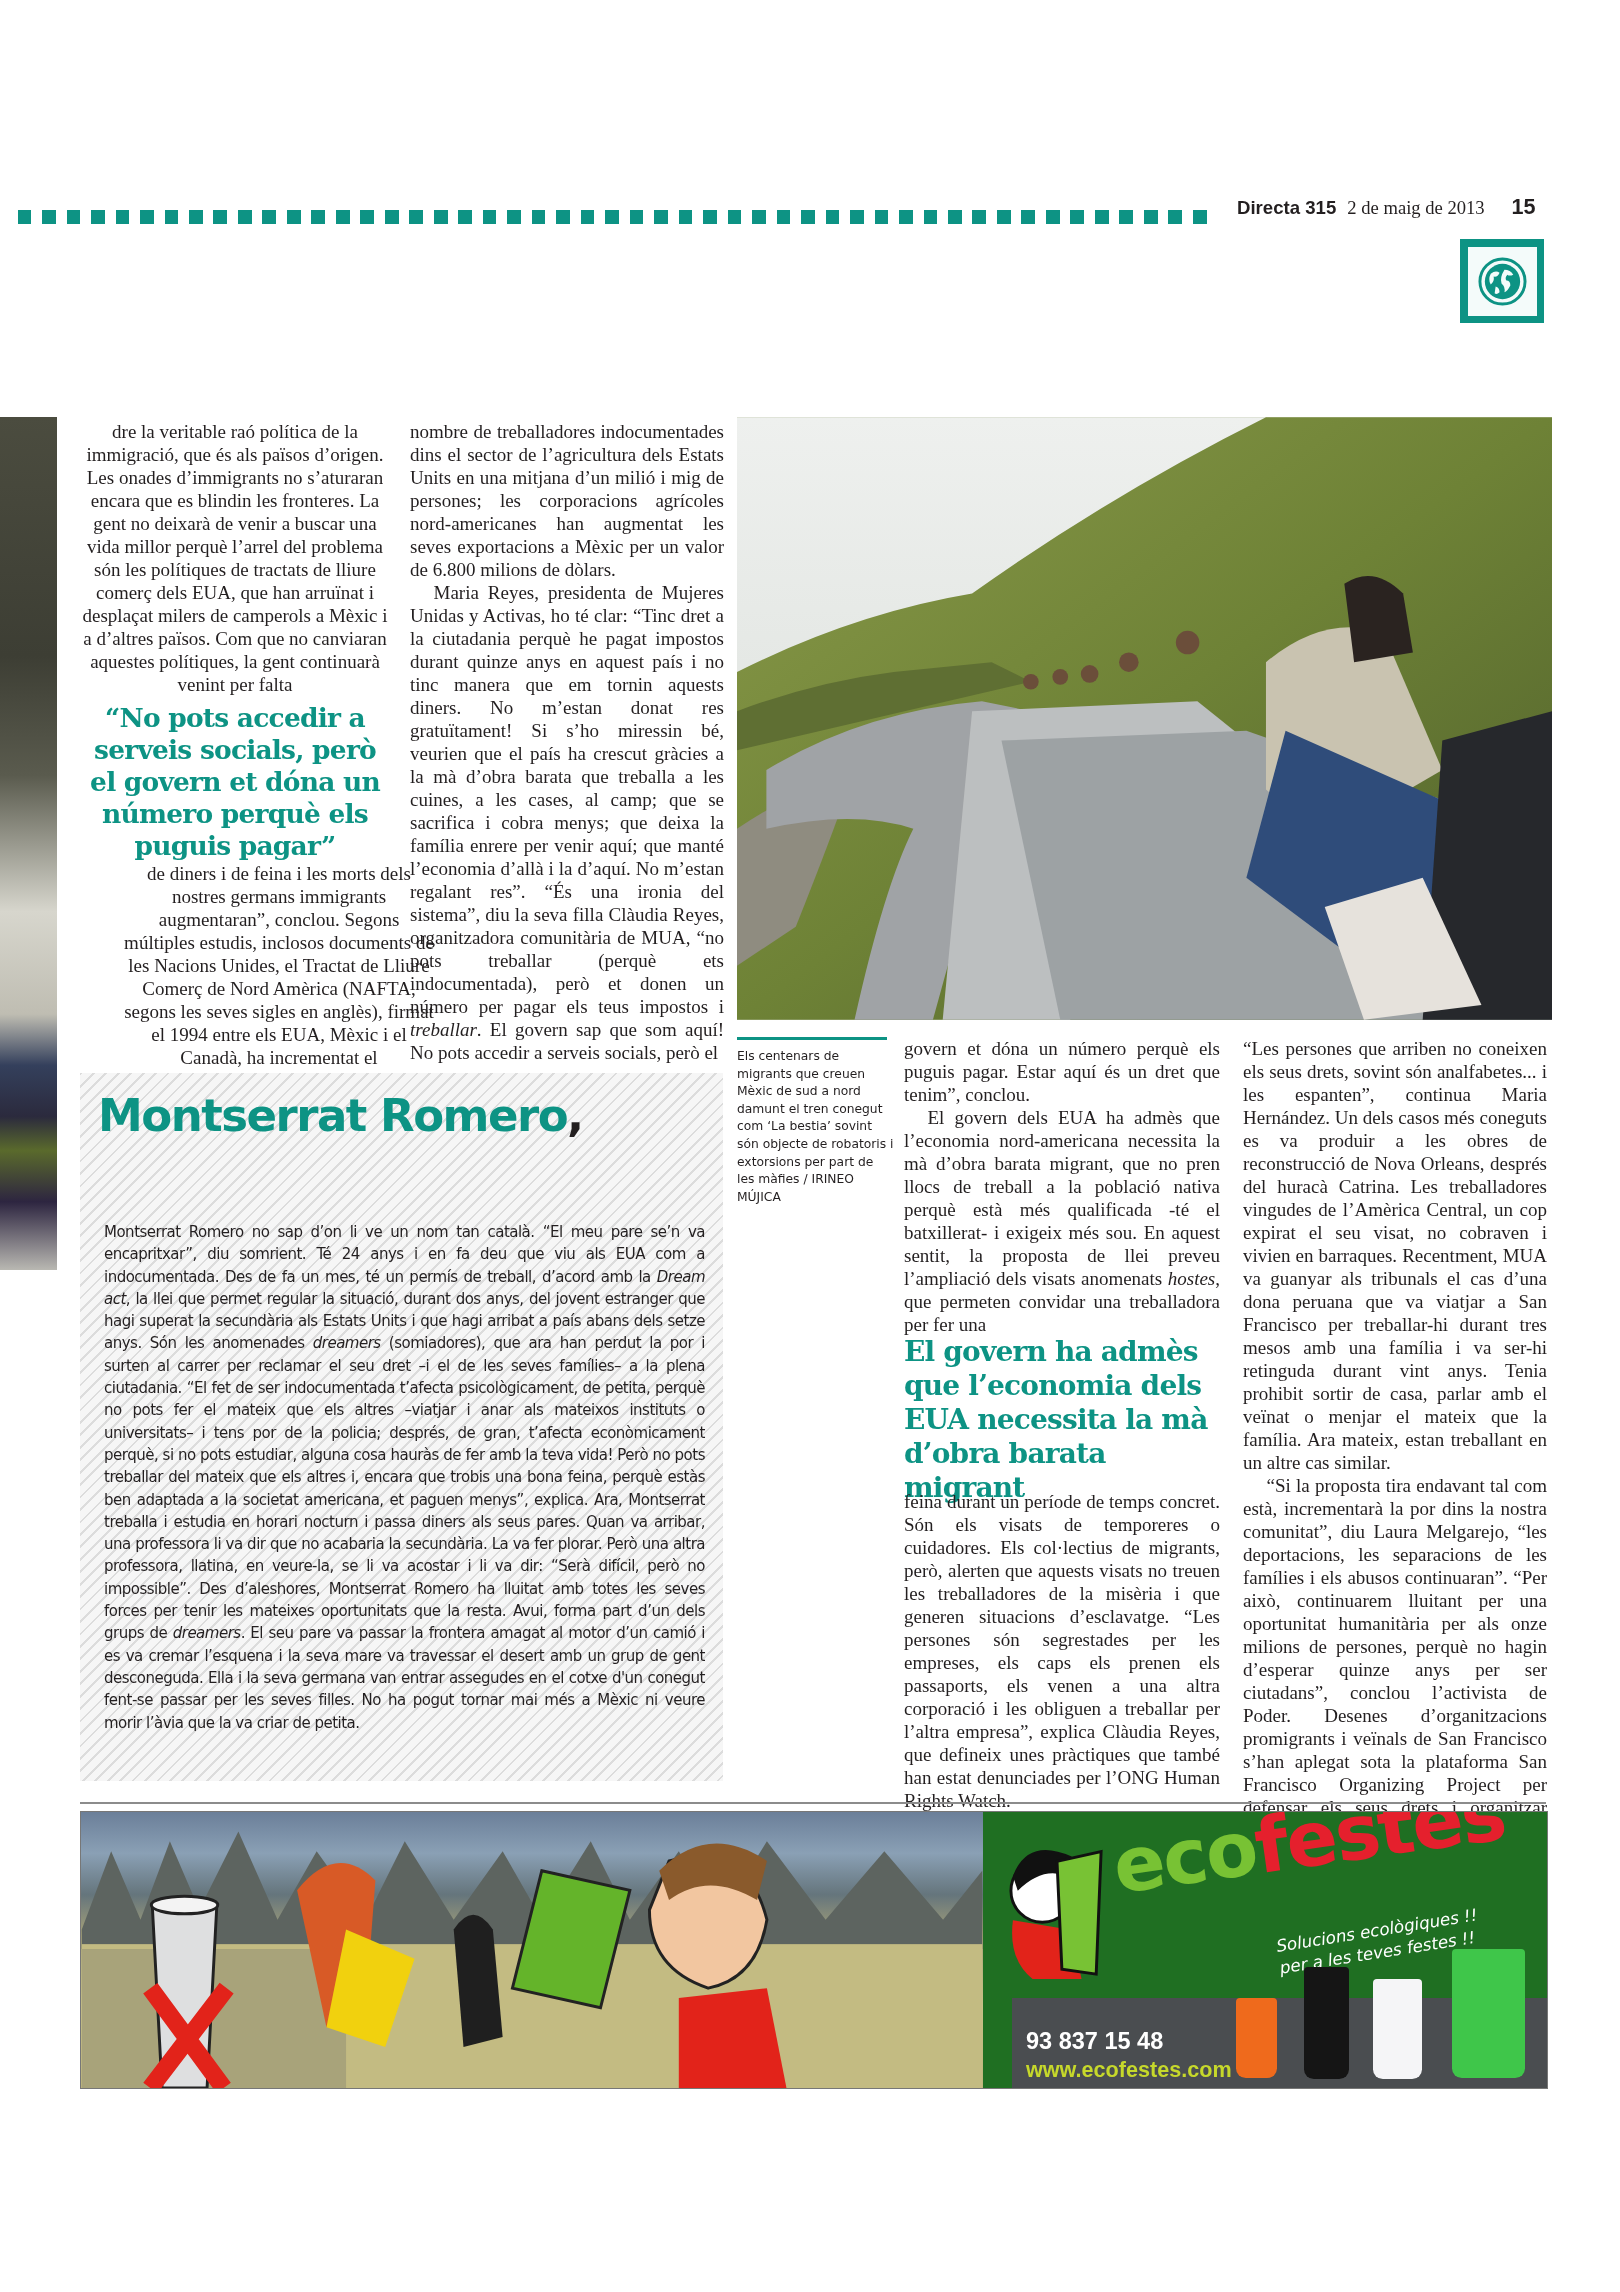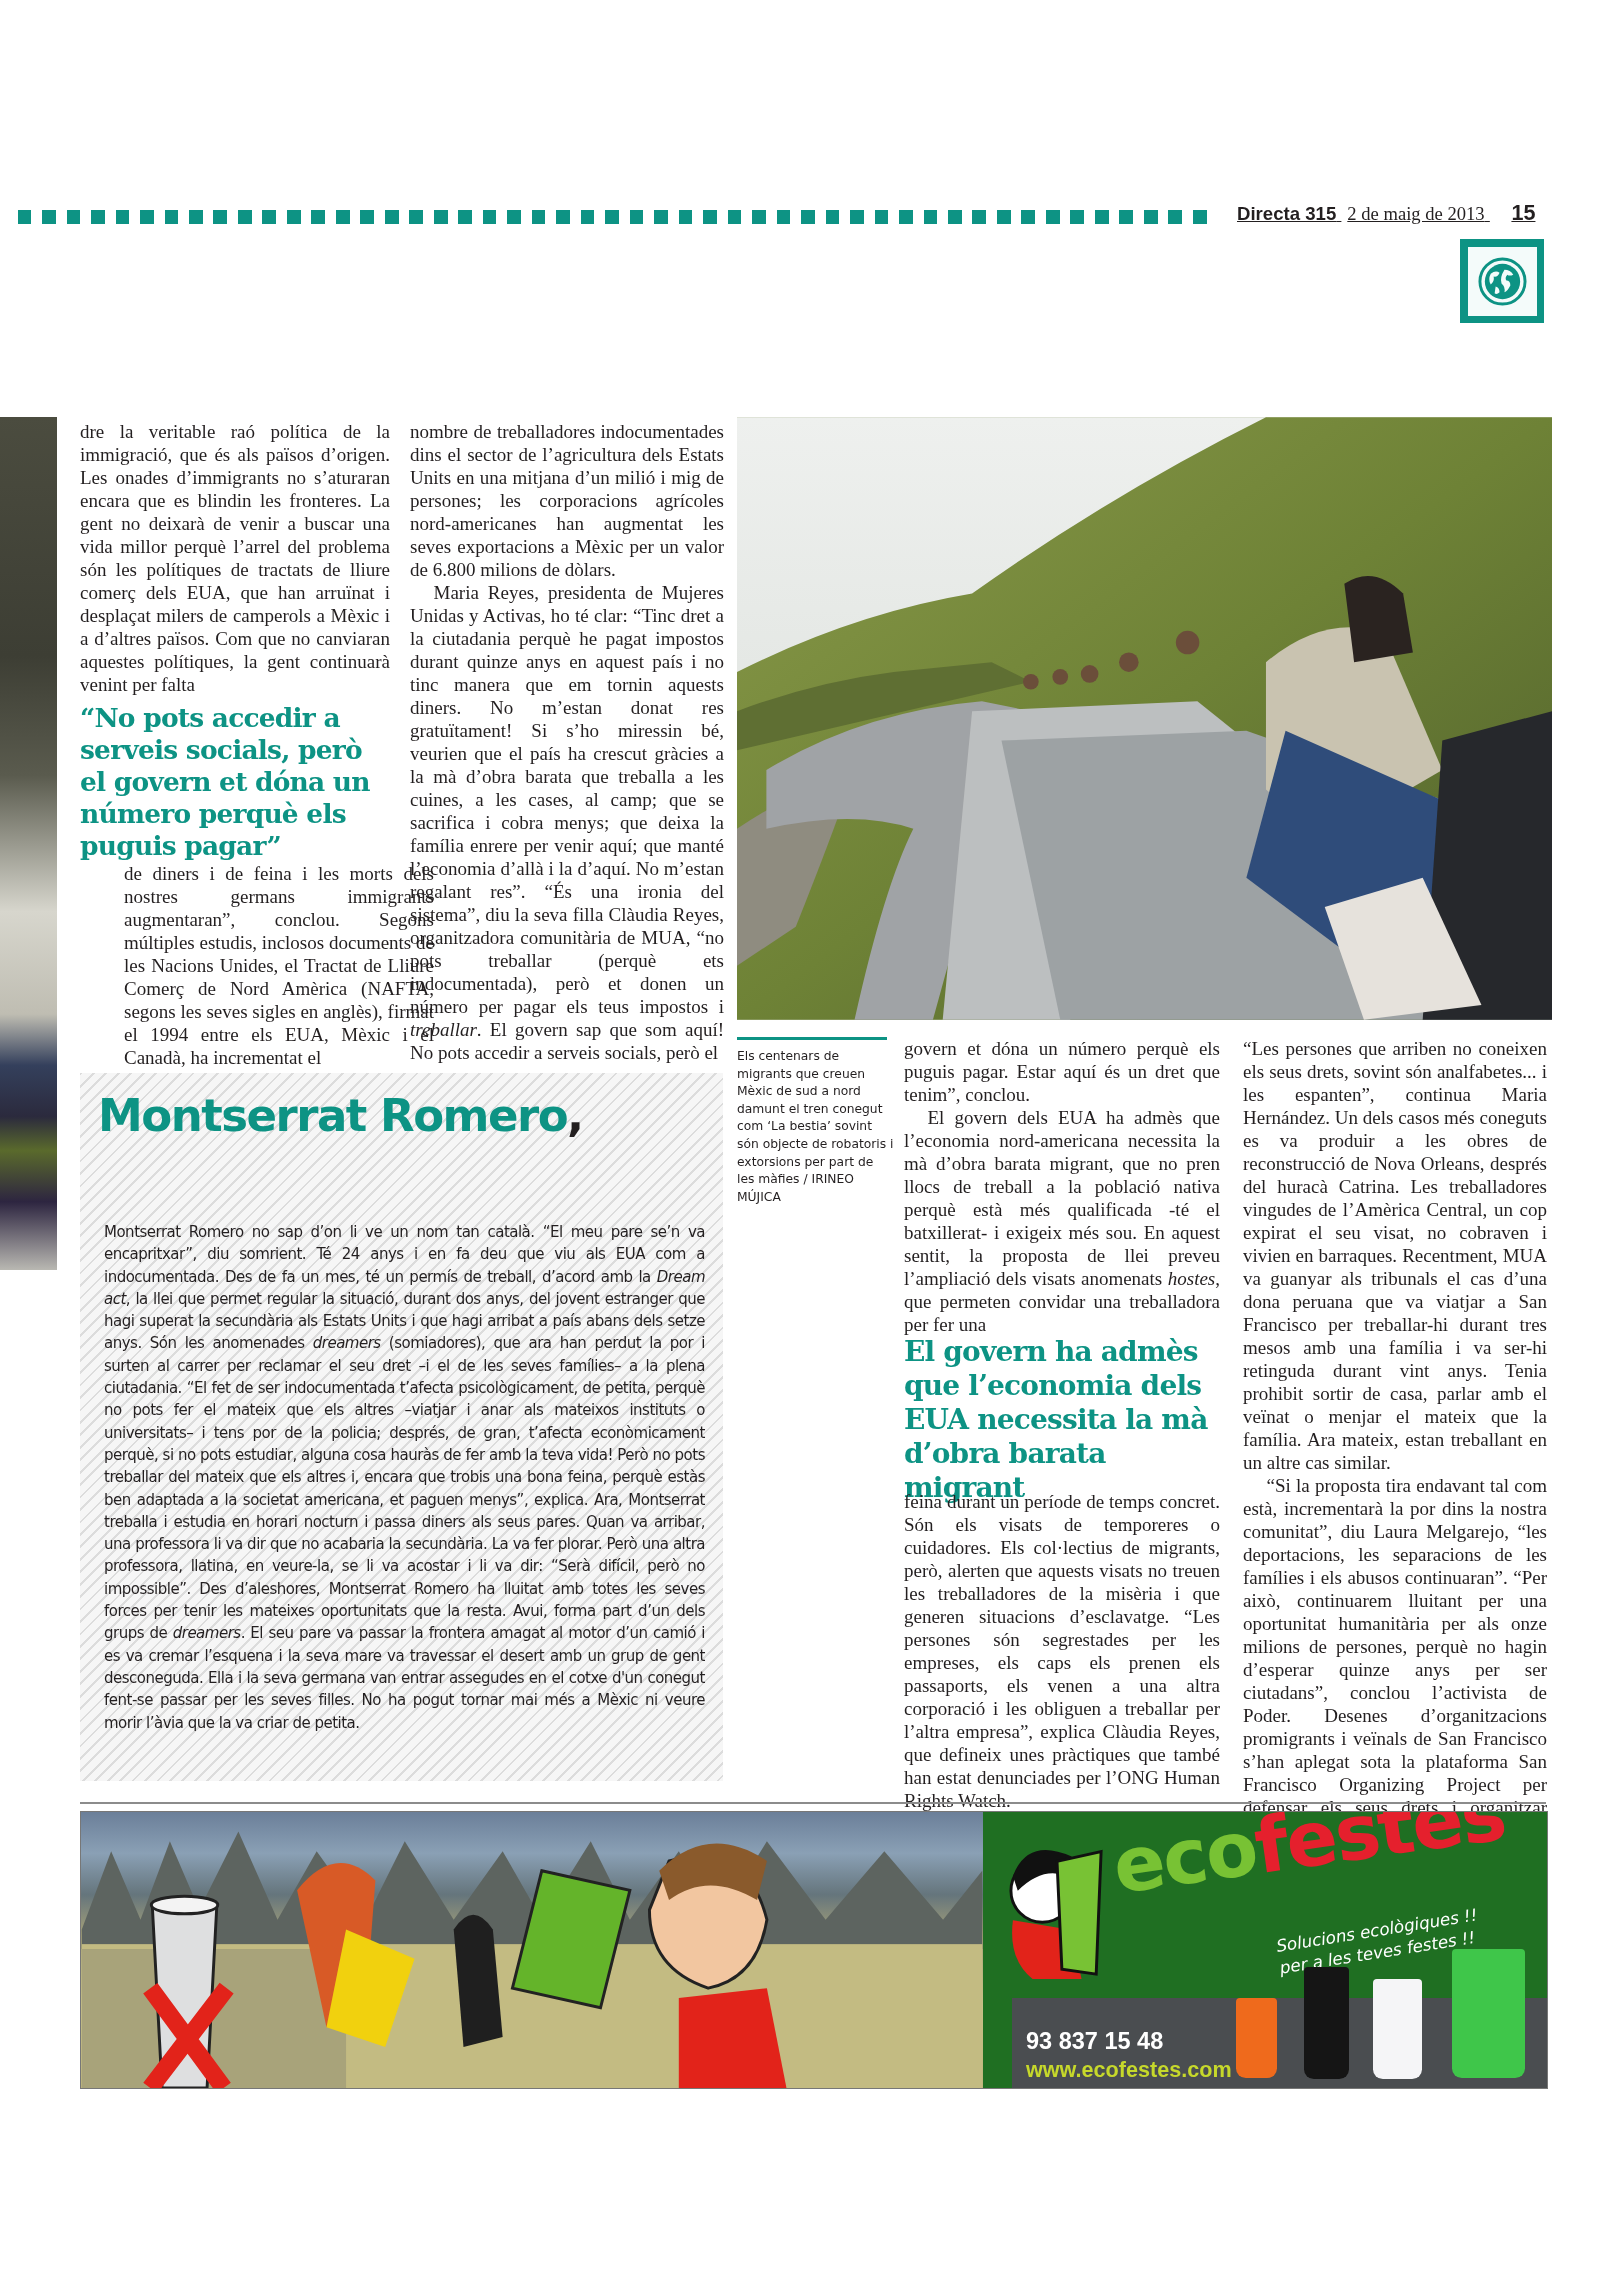--- a/index.html
+++ b/index.html
@@ -1,31 +1,31 @@
 <!DOCTYPE html>
 <html><head>
 <meta charset="utf-8">
 <style>
   html,body{margin:0;padding:0;background:#ffffff;}
   body{width:1620px;height:2293px;position:relative;overflow:hidden;font-family:"DejaVu Serif",serif;color:#231f20;}
   .abs{position:absolute;}
   
   .dotbar{left:17.6px;top:210px;width:1215px;height:13.7px;display:flex;gap:10.8px;}
   .dotbar span{display:block;width:13.7px;height:13.7px;background:#0d9384;}
-  .masthead{left:1237px;top:200px;font-family:"Liberation Sans",sans-serif;font-size:18.6px;white-space:nowrap;text-decoration:underline;}
+  .masthead{left:1237px;top:194px;font-family:"Liberation Sans",sans-serif;font-size:18.6px;white-space:nowrap;}
   .masthead .pub{font-weight:bold;}
   .masthead .date{font-family:"Liberation Serif",serif;font-size:18.6px;margin-left:5.9px;}
   .masthead .pg{font-weight:bold;font-size:21.6px;margin-left:21.6px;}
   .globe-box{left:1460px;top:239px;width:84px;height:84px;background:#0d9384;display:flex;align-items:center;justify-content:center;}
   .globe-box .inner{width:69px;height:69px;background:#f4fbfa;display:flex;align-items:center;justify-content:center;}
   
   .col{font-family:"Liberation Serif",serif;font-size:19px;line-height:23px;text-align:justify;hyphens:manual;}
   .col p{margin:0;}
   .col p.ind{text-indent:23.5px;}
-  .c1{left:80px;width:310px;}
+  .c1{left:80px;width:310px;text-align:center;}
   .c2{left:410px;width:314px;}
   .c3{left:904px;width:316px;}
   .c4{left:1243px;width:304px;}
   .pull{font-family:"DejaVu Serif",serif;font-weight:bold;color:#0d9384;font-size:26.5px;line-height:32px;letter-spacing:-0.8px;}
   .left-photo{left:0;top:417px;width:57px;height:853px;background:linear-gradient(180deg,#4b4c3f 0%,#3d3e34 28%,#5a5b4e 42%,#d7d6cd 58%,#bfbdb2 70%,#34405c 76%,#2b2a3d 82%,#5a6a2c 86%,#2d2540 92%,#b9b8b2 100%);}
   .photo{left:737px;top:417px;width:815px;height:603px;overflow:hidden;background:#b8c0a0;}
   .caption-rule{left:737px;top:1037px;width:150px;height:2.9px;background:#0d9384;}
   .caption{left:737px;top:1048px;width:157px;font-family:"DejaVu Sans",sans-serif;font-size:12.3px;line-height:17.6px;color:#231f20;}
   
   .sidebox{left:80px;top:1073px;width:643px;height:708px;background-color:#f3f3f3;background-image:repeating-linear-gradient(135deg,#dcdcdc 0px,#dcdcdc 2px,#f6f6f6 2px,#f6f6f6 8.8px);}

